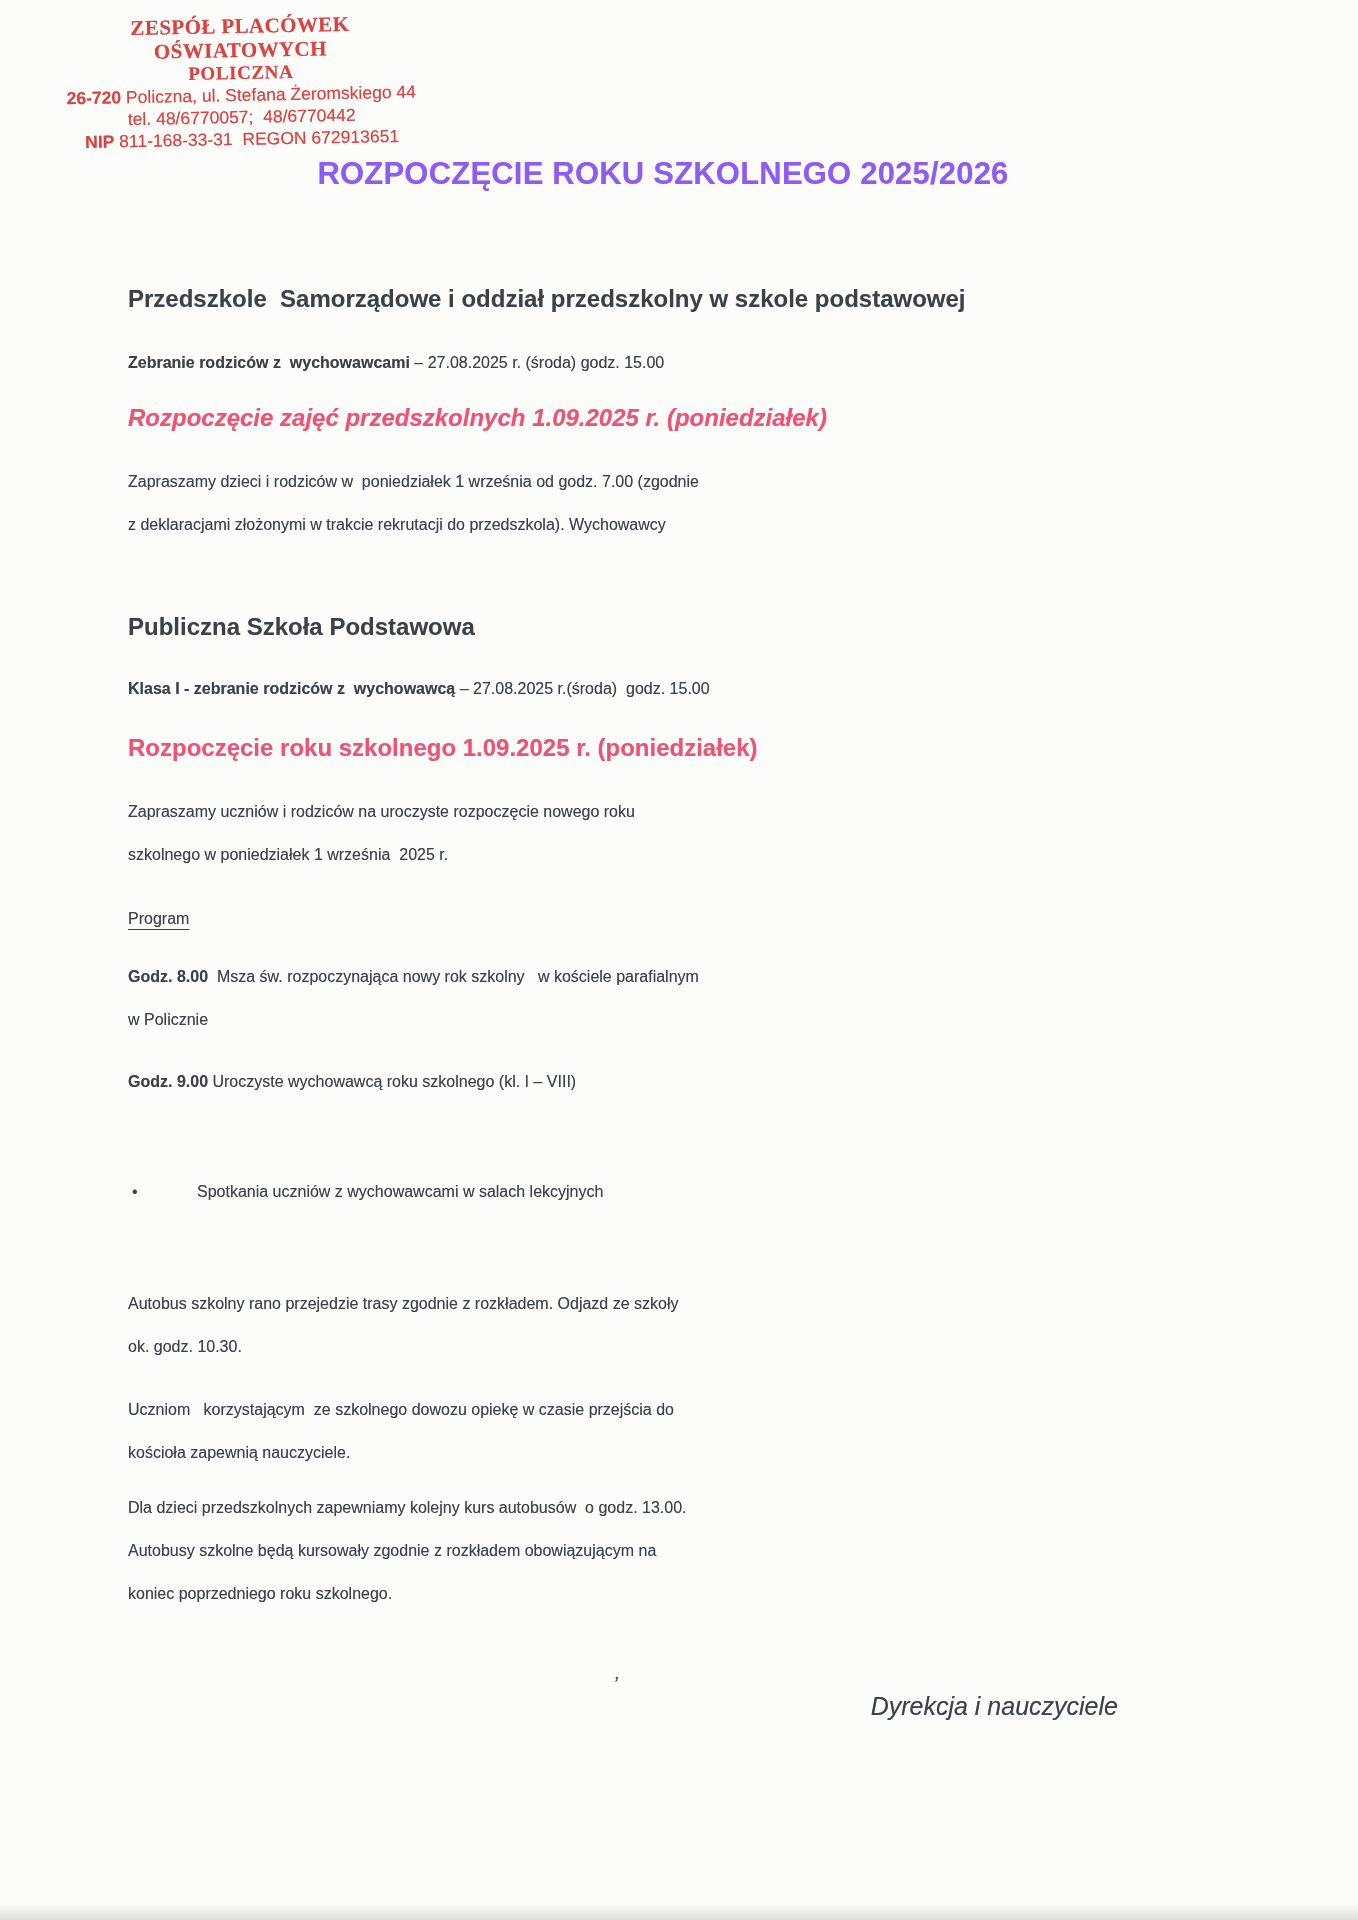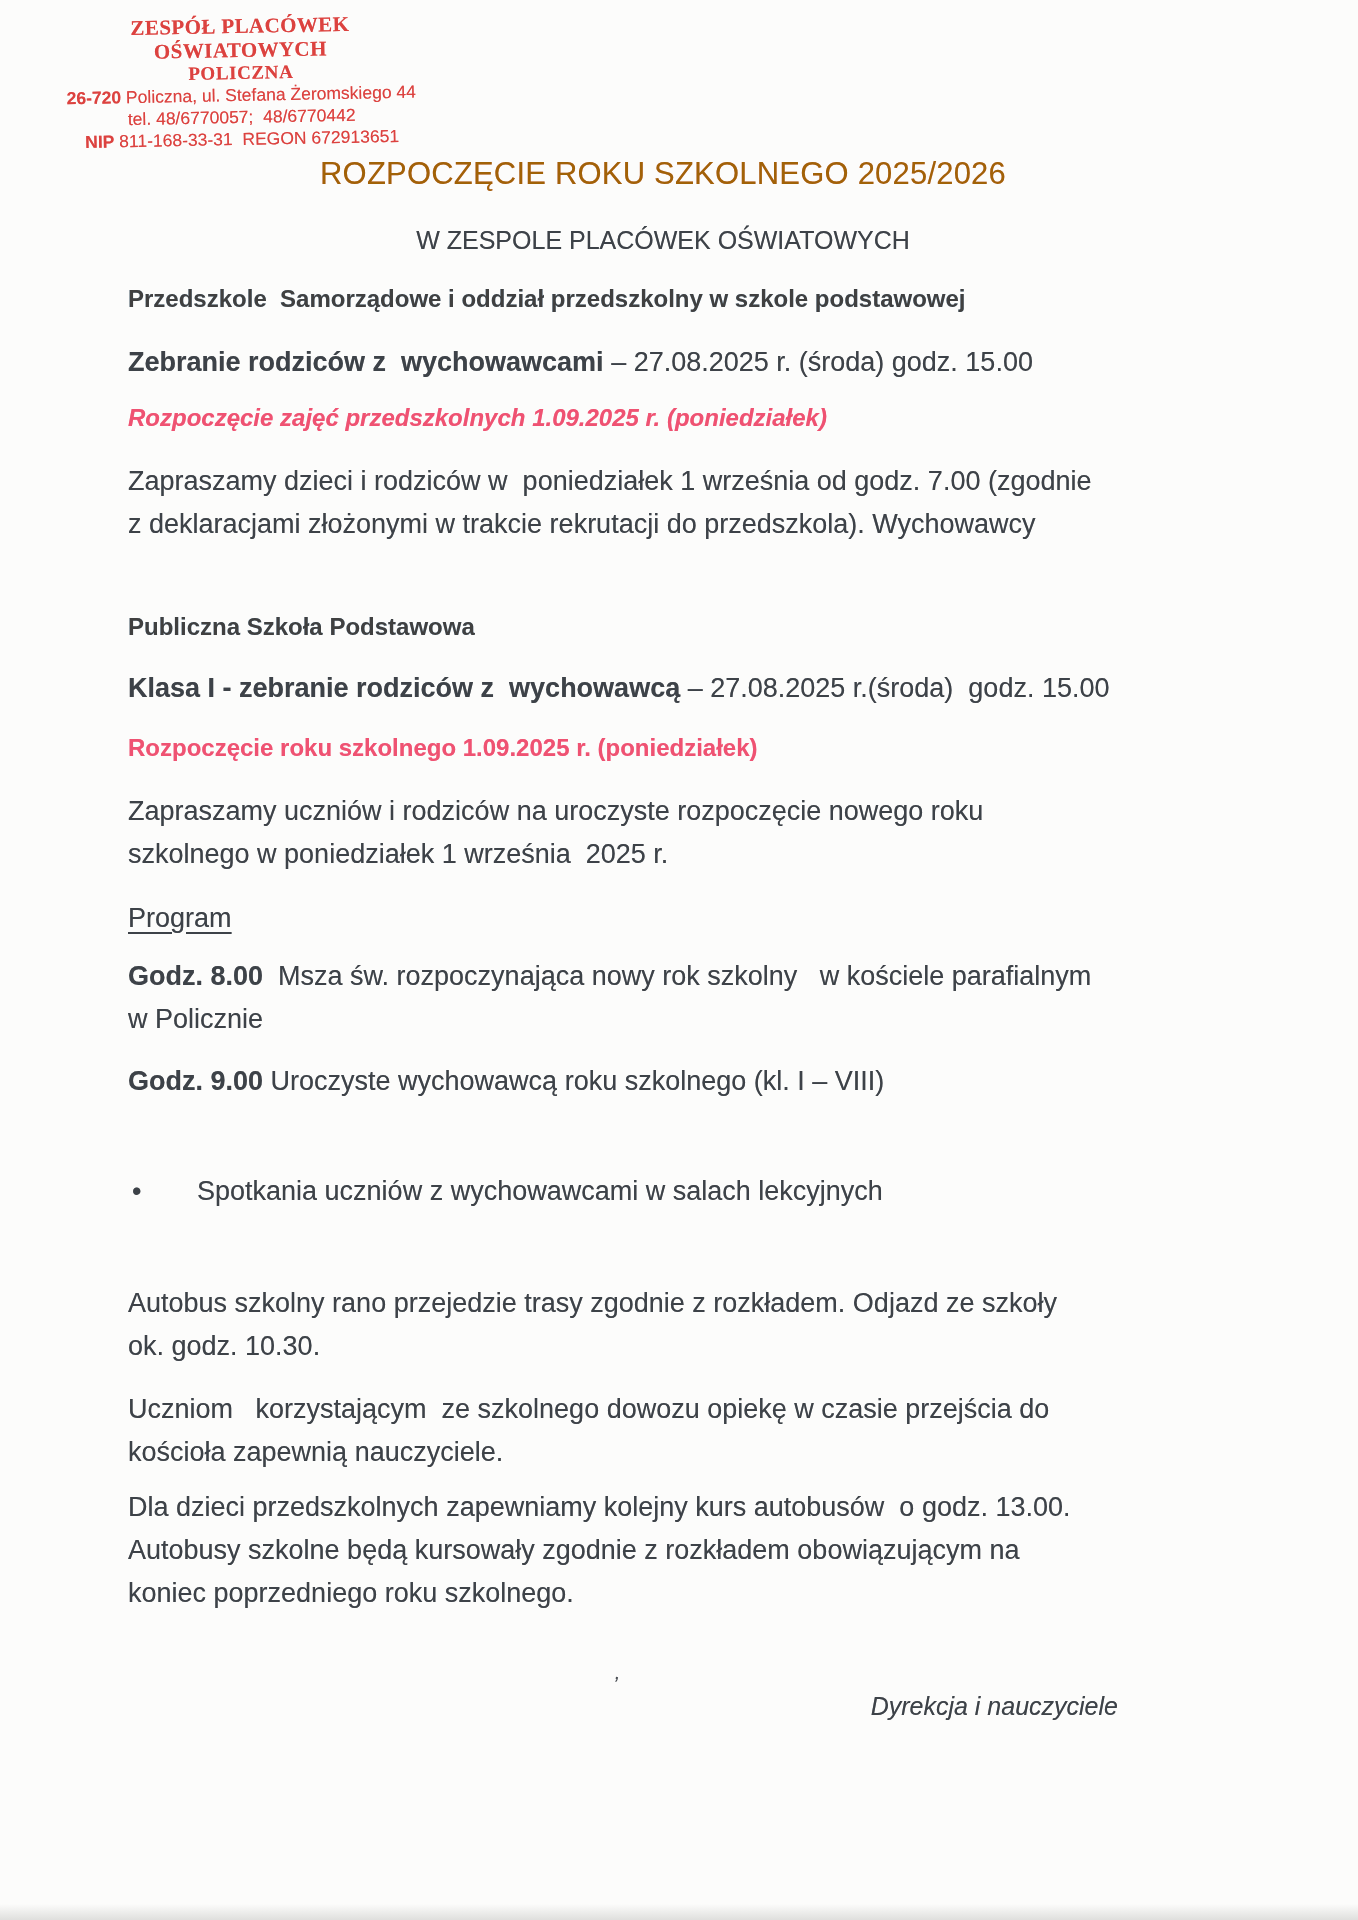--- a/index.html
+++ b/index.html
@@ -24,28 +24,28 @@
   .stamp .l1{font-family:"Liberation Serif",serif;font-weight:700;font-size:21px;line-height:24px;letter-spacing:.4px;}
   .stamp .l2{font-family:"Liberation Serif",serif;font-weight:700;font-size:19px;line-height:22px;letter-spacing:.6px;}
   .stamp .l3,.stamp .l4,.stamp .l5{font-size:17.5px;line-height:22px;white-space:pre;}
   .stamp b{font-weight:700;}
 
   
   .abs{position:absolute;left:128px;width:1090px;}
   .center{width:1070px;text-align:center;}
   .line{height:43px;line-height:43px;white-space:pre;}
   .title{
-    font-size:31px;font-weight:400;color:#a16207;
+    font-size:31px;font-weight:700;color:#8b5cf6;
     text-shadow:0 0 .6px rgba(239,82,114,.5);
     letter-spacing:.2px;
   }
   .subtitle{font-size:25px;}
   .h-blue{font-size:24px;font-weight:700;color:#404040;text-shadow:0 0 .5px rgba(77,158,221,.5);white-space:pre;}
   .h-pink{font-size:24px;font-weight:700;color:#ef5272;text-shadow:0 0 .5px rgba(239,82,114,.5);white-space:pre;}
-  .body-txt{font-size:27px;}
+  .body-txt{font-size:16px;}
   .body-txt strong{font-weight:700;}
   .underline{text-decoration:underline;text-underline-offset:5px;}
   .bullet-gap{display:inline-block;width:65px;padding-left:4px;}
   .signature{
     font-style:italic;font-size:25px;text-align:right;width:990px;
   }
   .stray-mark{
     position:absolute;left:613px;top:1672px;font-size:22px;color:#4a4e54;
     transform:rotate(12deg);
   }
@@ -61,21 +61,20 @@
 
   <div class="stamp">
     <div class="l1">ZESPÓŁ PLACÓWEK OŚWIATOWYCH</div>
     <div class="l2">POLICZNA</div>
     <div class="l3"><b>26-720</b><span> Policzna, ul. Stefana Żeromskiego 44</span></div>
     <div class="l4">tel. 48/6770057;  48/6770442</div>
     <div class="l5"><b>NIP</b><span> 811-168-33-31  REGON 672913651</span></div>
   </div>
 
   <div class="abs center title doc-text" style="top:156px;">ROZPOCZĘCIE ROKU SZKOLNEGO 2025/2026</div>
-  <div class="abs center subtitle doc-text" style="top:226px;">W ZESPOLE PLACÓWEK OŚWIATOWYCH</div>
 
   <div class="abs h-blue" style="top:285px;">Przedszkole  Samorządowe i oddział przedszkolny w szkole podstawowej</div>
 
   <div class="abs body-txt doc-text line" style="top:341px;"><strong>Zebranie rodziców z  wychowawcami</strong><span> – 27.08.2025 r. (środa) godz. 15.00</span></div>
 
   <div class="abs h-pink" style="top:404px;font-style:italic;">Rozpoczęcie zajęć przedszkolnych 1.09.2025 r. (poniedziałek)</div>
 
   <div class="abs body-txt doc-text" style="top:460px;">
     <div class="line">Zapraszamy dzieci i rodziców w  poniedziałek 1 września od godz. 7.00 (zgodnie</div>
     <div class="line">z deklaracjami złożonymi w trakcie rekrutacji do przedszkola). Wychowawcy</div>

